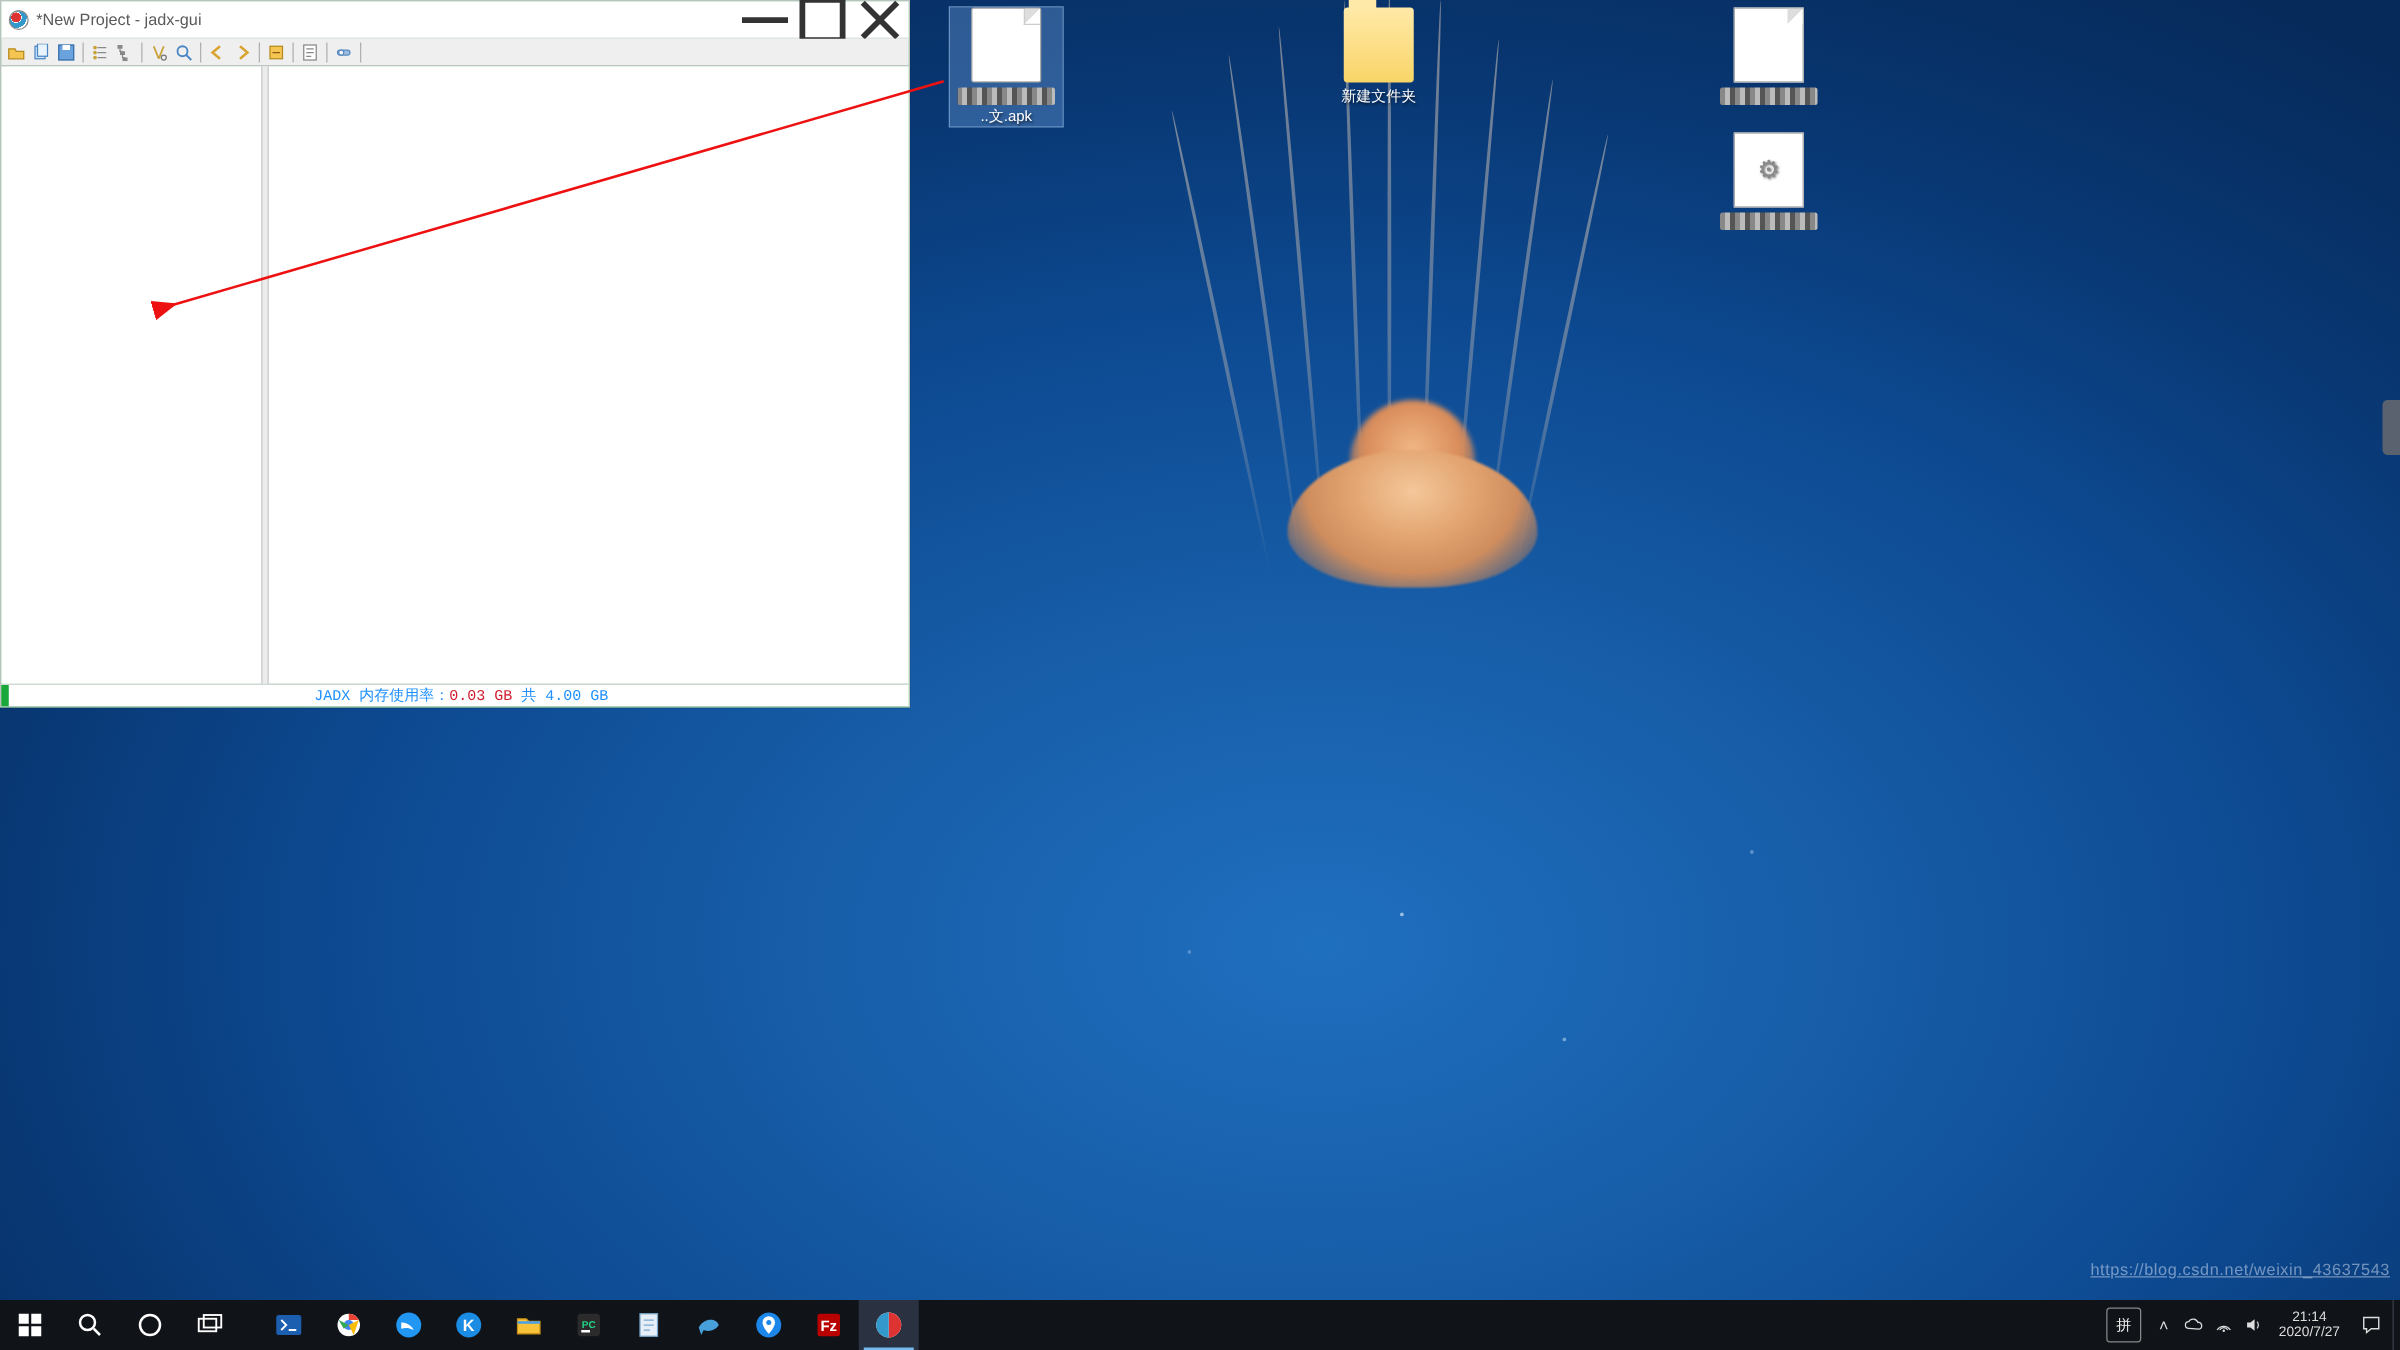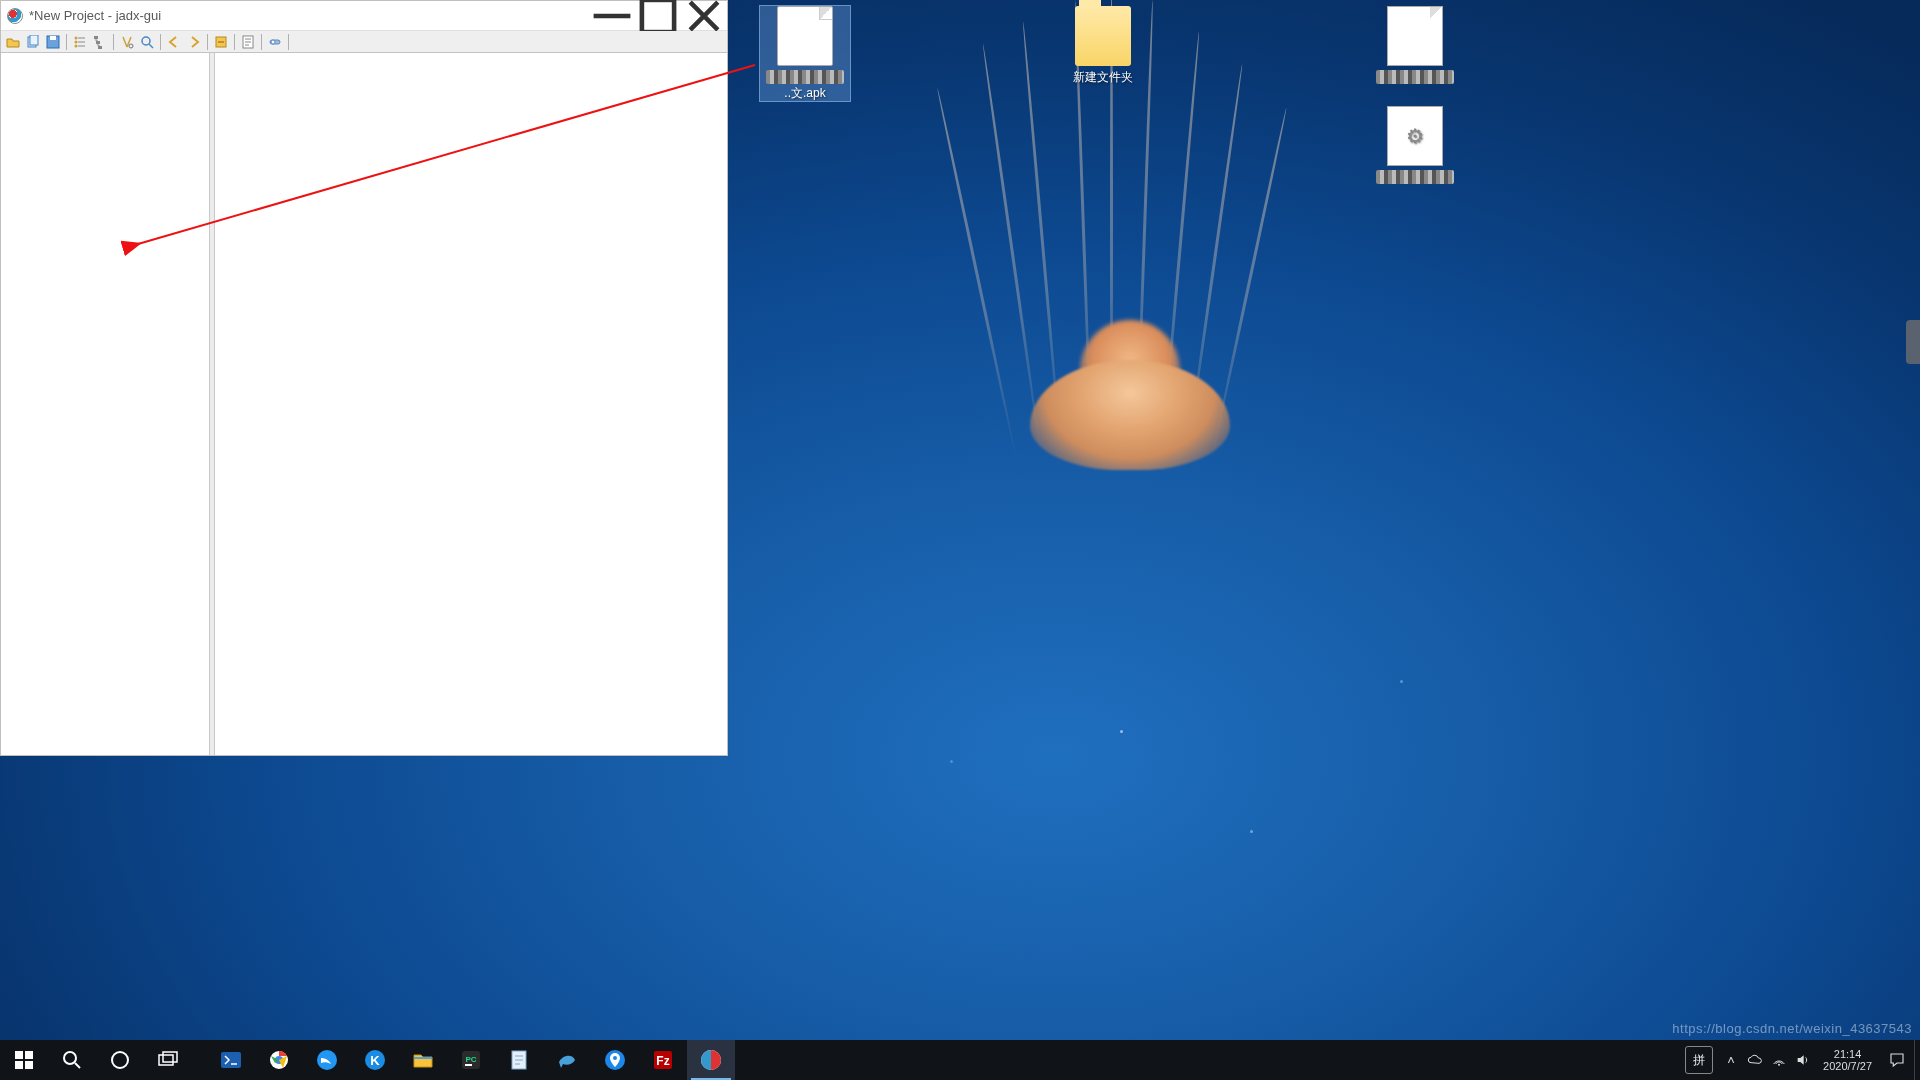--- a/index.html
+++ b/index.html
@@ -78,21 +78,21 @@
   .pix-shape{width:40px;height:50px;margin:4px auto 6px;background:#fff;border:1px solid #aaa;position:relative;}
   .pix-shape::after{content:"";position:absolute;right:0;top:0;width:12px;height:12px;background:linear-gradient(135deg,#ddd 50%, #fff 50%);}
   .gears-shape{width:40px;height:50px;margin:4px auto 6px;background:#fff;border:1px solid #aaa;position:relative;display:flex;align-items:center;justify-content:center;font-size:20px;color:#888;}
 
   .blurred-label { height:14px; margin:2px 6px; background: repeating-linear-gradient(90deg,#888 0 4px,#bbb 4px 8px,#555 8px 12px); border-radius:2px; filter:blur(0.4px);}
 
   
   .jadx-window {
     position:absolute;
     left:0; top:0;
-    width:728px; height:756px;
+    width:728px; height:566px;
     background:#22c55e;
     border:1px solid #bfbfbf;
     box-shadow: 0 0 1px rgba(0,0,0,0.2);
     display:flex; flex-direction:column;
   }
   .titlebar {
     height:30px; display:flex; align-items:center;
     background:#fff;
     border-bottom:1px solid #e0e0e0;
     padding-left:6px;
@@ -158,21 +158,21 @@
   }
   .task-btn{width:48px;height:40px;display:flex;align-items:center;justify-content:center;}
   .task-btn .dot{position:absolute;bottom:0;width:40px;height:2px;background:transparent;}
   .task-btn.active{background:#2a3140;}
   .task-btn.active .dot{background:#76b9ed;}
   .task-btn svg{width:24px;height:24px;}
   .tray{margin-left:auto;display:flex;align-items:center;height:100%;}
   .tray-ico{width:24px;height:40px;display:flex;align-items:center;justify-content:center;font-size:13px;color:#ddd;}
   .tray-ico.wide{width:auto;padding:0 8px;text-align:center;line-height:1.1;font-size:11px;align-items:center;}
   .ime-box{width:28px;height:28px;border:1px solid #888;border-radius:3px;display:flex;align-items:center;justify-content:center;font-size:12px;color:#eee;margin:0 6px;}
-  .watermark{position:absolute;right:8px;bottom:44px;color:rgba(220,230,245,0.5);font-size:13px;letter-spacing:0.5px;}
+  .watermark{position:absolute;right:8px;bottom:57px;color:rgba(220,230,245,0.5);font-size:13px;letter-spacing:0.5px;text-decoration:underline;}
 
   
   .edge-tab{position:absolute;right:0;top:320px;width:14px;height:44px;background:#5a6270;border-radius:4px 0 0 4px;}
 
 </style>
 </head>
 <body>
 
 <div class="desktop">
   <div class="tentacle t1"></div>
@@ -317,20 +317,26 @@
         </svg>
       </div>
     <div class="tb-sep"></div>
   </div>
 
   <div class="work-area">
     <div class="left-panel"></div>
     <div class="main-panel"></div>
   </div>
 
+  <div class="statusbar">
+    <div class="left"></div>
+    <div class="center">
+      <span class="mem-label">JADX 内存使用率：</span><span class="mem-used">0.03 GB</span><span class="mem-rest"> 共 </span><span class="mem-rest">4.00 GB</span>
+    </div>
+  </div>
 </div>
 
 <svg class="arrow-svg" width="1920" height="1080">
   <defs>
     <marker id="arrowhead" markerWidth="10" markerHeight="8" refX="2" refY="4" orient="auto">
       <polygon points="10 0, 0 4, 10 8" fill="#e11"></polygon>
     </marker>
   </defs>
   <line x1="755" y1="65" x2="138" y2="244" stroke="#e11" stroke-width="2" marker-end="url(#arrowhead)"></line>
 </svg>

